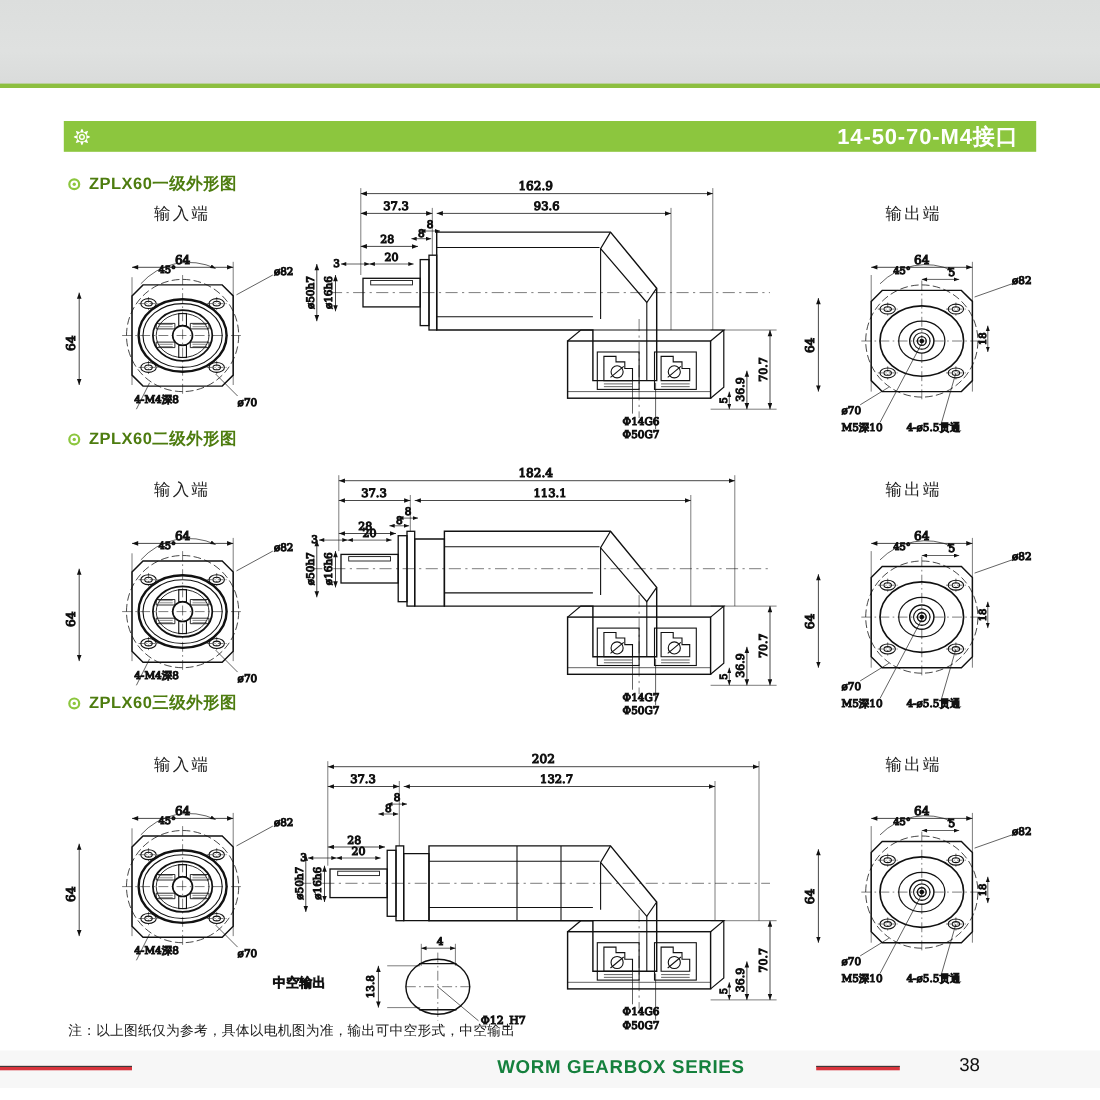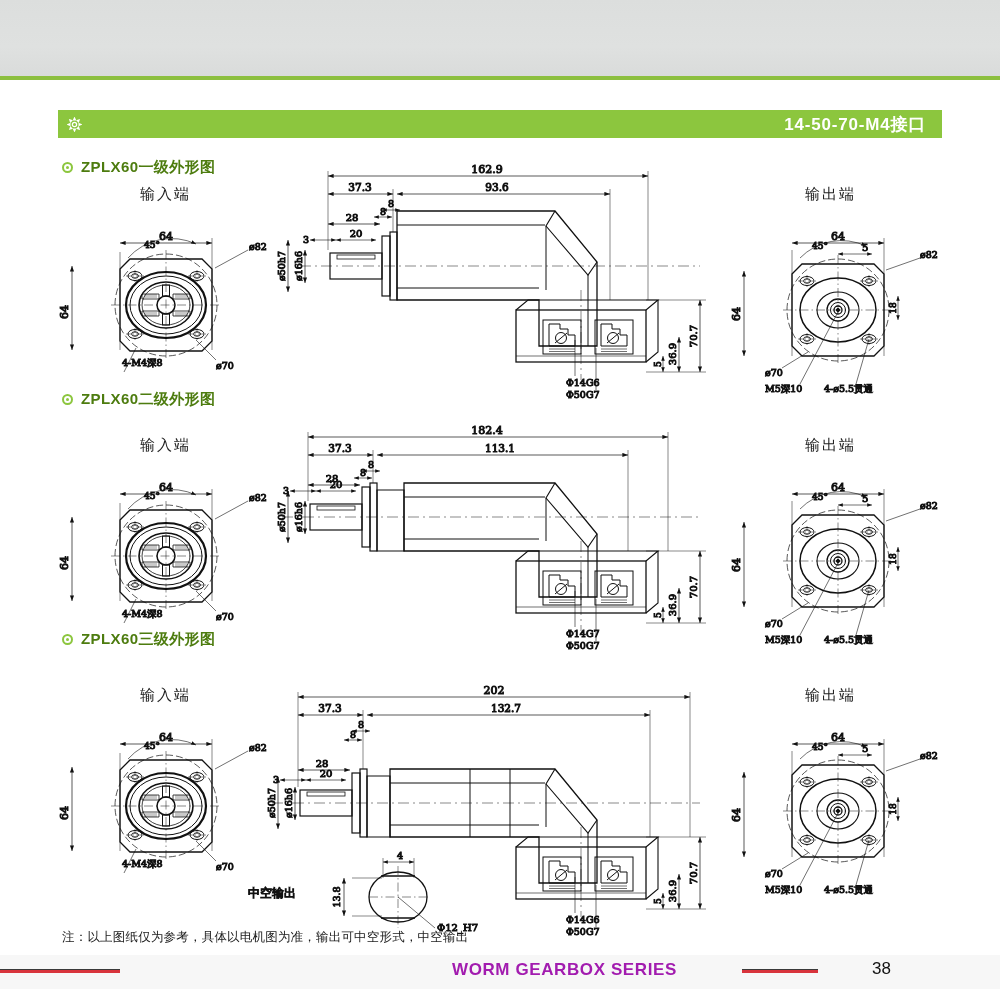--- a/index.html
+++ b/index.html
@@ -24,21 +24,21 @@
   .title-bar{
     position:absolute;left:58px;top:110px;width:884px;height:28px;
     background:#8cc63e;
     display:flex;align-items:center;justify-content:space-between;
   }
   .title-left{display:flex;align-items:center;gap:8px;padding-left:9px;}
   .title-text{
     color:#ffffff;font-size:16px;font-weight:bold;letter-spacing:.6px;margin-top:48px;
   }
   .title-right{
-    color:#ffffff;font-size:17px;font-weight:bold;letter-spacing:.8px;
+    color:#ffffff;font-size:20px;font-weight:bold;letter-spacing:.8px;
     padding-right:16px;
   }
   .gear-icon{width:15px;height:15px;display:block;}
   
   .section-head{position:absolute;display:flex;align-items:center;gap:8px;}
   .bullet{
     width:11px;height:11px;border-radius:50%;
     border:2.5px solid #8cc63e;background:#ffffff;box-sizing:border-box;
     position:relative;
   }
@@ -65,21 +65,21 @@
   .footer{
     position:absolute;left:0;top:955px;width:1000px;height:34px;
     background:#f7f7f7;
   }
   .f-rule-left{
     position:absolute;left:0;top:969px;width:120px;height:3px;
     background:#d8343c;border-top:1px solid #3a3a3a;
   }
   .f-title{
     position:absolute;left:452px;top:960px;
-    font-size:17px;font-weight:bold;color:#a21caf;letter-spacing:.6px;
+    font-size:17px;font-weight:bold;color:#15803d;letter-spacing:.6px;
   }
   .f-rule-mid{
     position:absolute;left:742px;top:969px;width:76px;height:3px;
     background:#d8343c;border-top:1px solid #3a3a3a;
   }
   .f-page{
     position:absolute;left:872px;top:959px;
     font-size:17px;font-weight:normal;color:#121212;
   }
   .bottom-white{

